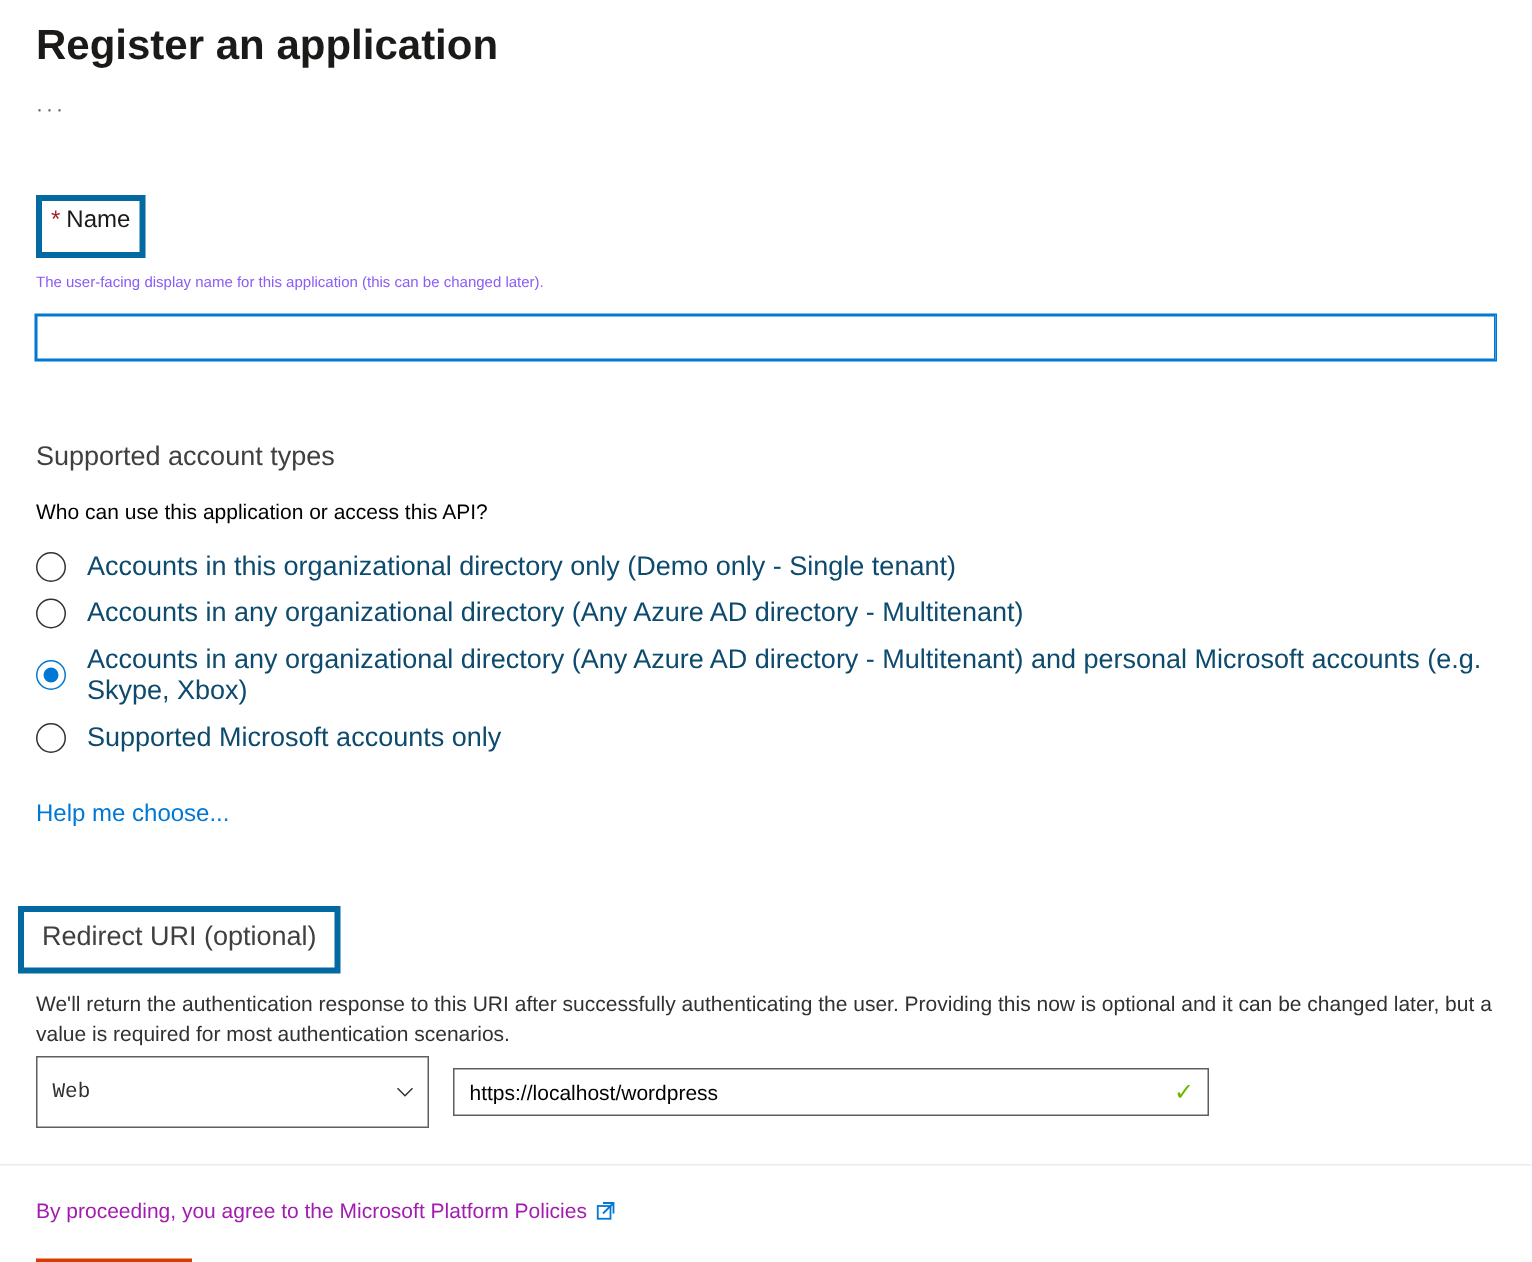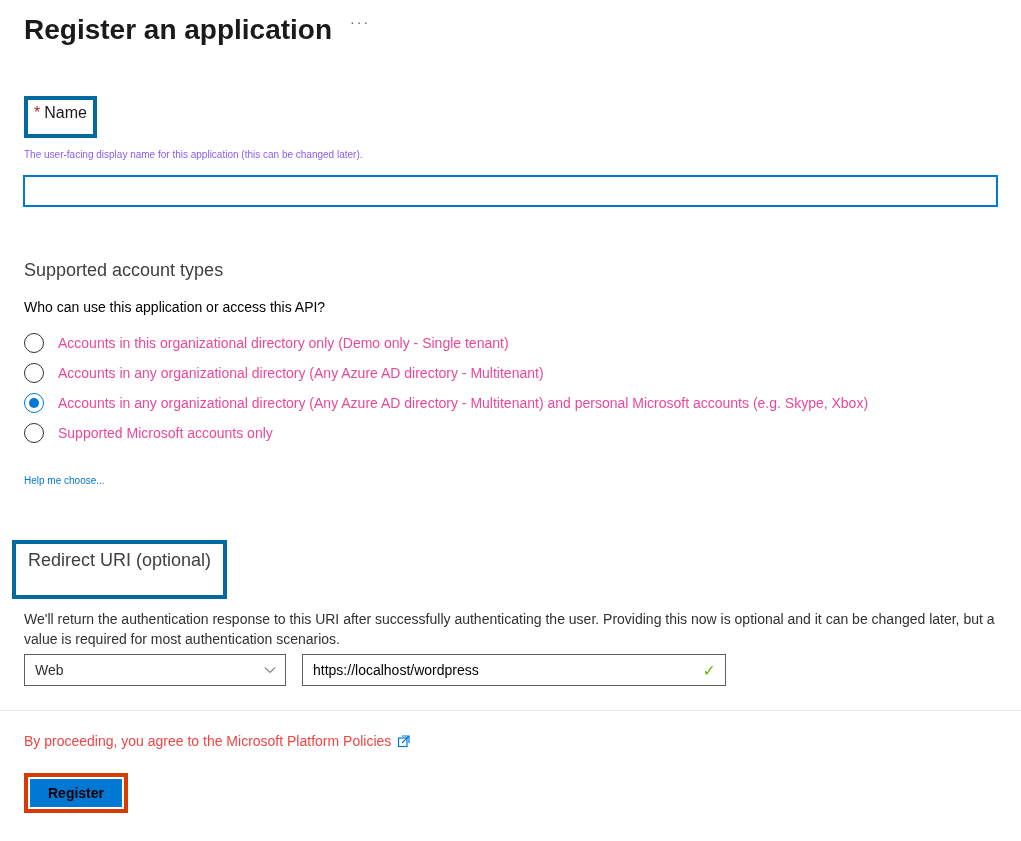--- a/index.html
+++ b/index.html
@@ -9,20 +9,21 @@
       color: #323130;
       padding: 0 24px;
       width: 1021px;
     }
     .page-title-row {
       display: flex;
       align-items: flex-start;
       gap: 18px;
       margin-top: 14px;
       margin-bottom: 50px;
+      flex-direction: column;
     }
     .page-title {
       font-size: 28px;
       font-weight: 600;
       color: #1b1a19;
     }
     .elips { color: #605e5c; font-size: 14px; letter-spacing: 2px; cursor: pointer; }
     .section-label {
       font-size: 16px;
       font-weight: 400;
@@ -77,36 +78,36 @@
     }
     .radio-outer.selected { border-color: #0078d4; }
     .radio-inner {
       width: 10px;
       height: 10px;
       border-radius: 50%;
       background: #0078d4;
       display: none;
     }
     .radio-outer.selected .radio-inner { display: block; }
-    .radio-label { font-size: 14px; color: #ec4899; }
+    .radio-label { font-size: 18px; color: #0c4a6e; }
     .help-link {
       color: #0078d4;
-      font-size: 10px;
+      font-size: 16px;
       text-decoration: none;
       display: inline-block;
       margin-top: 22px;
       cursor: pointer;
     }
     .hl-box-red {
       border: 4px solid #0369a1;
       display: inline-block;
       padding: 4px 6px;
     }
     .hl-box-red.redirect {
-      padding: 6px 10px 24px 2px;
+      padding: 6px 10px 10px 2px;
     }
     .section-heading.redirectname {
       margin-bottom: 0;
       padding: 0 2px 0 0;
     }
     .spacer-md { height: 52px; }
     .redirect-desc {
       font-size: 14px;
       color: #323130;
       margin-top: 10px;
@@ -117,37 +118,38 @@
       display: flex;
       gap: 16px;
       align-items: center;
     }
     .select-wrap {
       position: relative;
       width: 262px;
     }
     .select-box {
       width: 100%;
-      height: 32px;
+      height: 48px;
       border: 1px solid #605e5c;
       background: #fff;
       padding: 4px 34px 4px 10px;
       font-size: 14px;
       display: flex;
       align-items: center;
       cursor: pointer;
+      font-family: Liberation Mono, monospace;
     }
     .chevron {
       position: absolute;
       right: 10px;
       top: 50%;
       transform: translateY(-50%);
       pointer-events: none;
     }
-    .uri-wrap { position: relative; width: 424px; }
+    .uri-wrap { position: relative; width: 504px; }
     .uri-input {
       width: 100%;
       height: 32px;
       border: 1px solid #605e5c;
       padding: 4px 34px 4px 10px;
       font-size: 14px;
       font-family: inherit;
     }
     .checkmark {
       position: absolute;
@@ -163,21 +165,21 @@
       background: #edebe9;
       margin: 24px -24px 22px -24px;
     }
     .agree-row {
       display: flex;
       align-items: center;
       gap: 6px;
       margin-bottom: 24px;
     }
     .agree-link {
-      color: #ef4444;
+      color: #a21caf;
       font-size: 14px;
       text-decoration: none;
       cursor: pointer;
     }
     .ext-icon { color: #0078d4; }
     .register-wrap {
       border: 4px solid #d83b01;
       display: inline-block;
       padding: 2px;
     }

